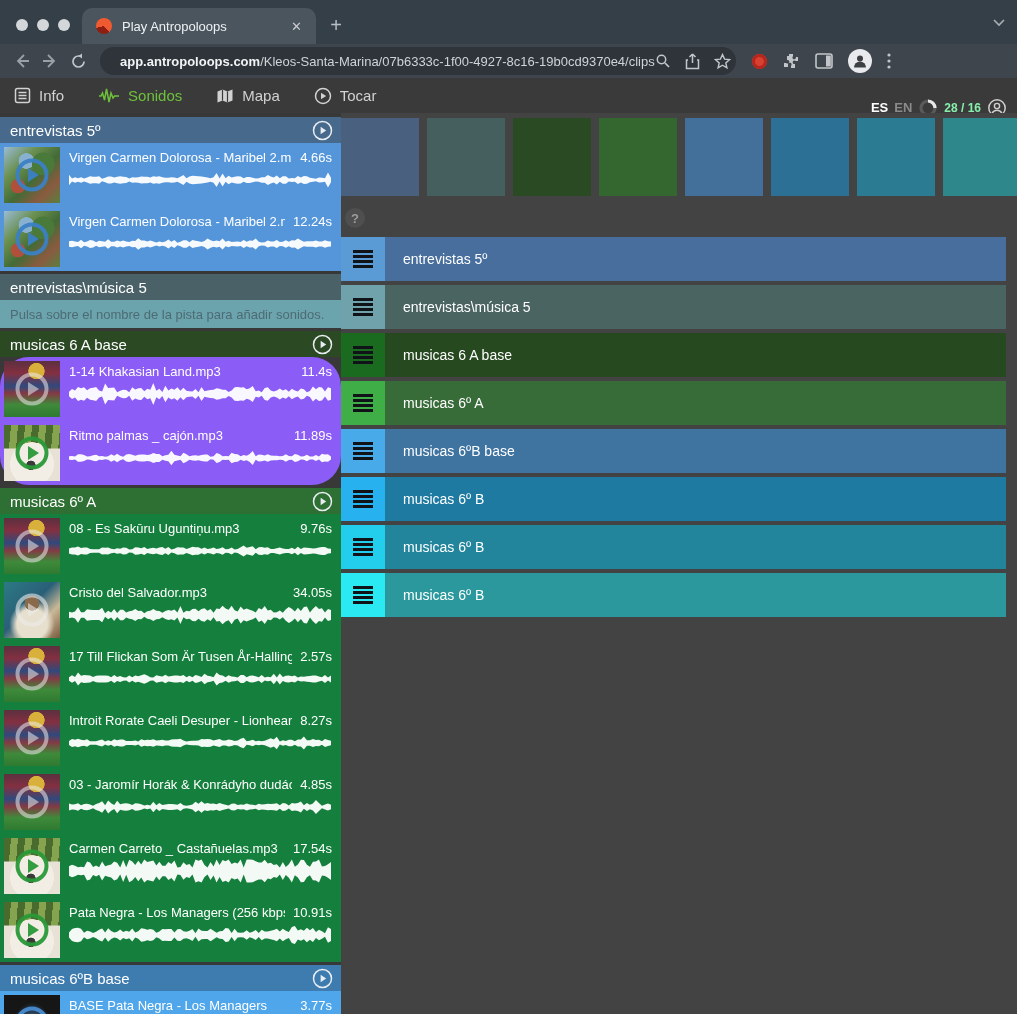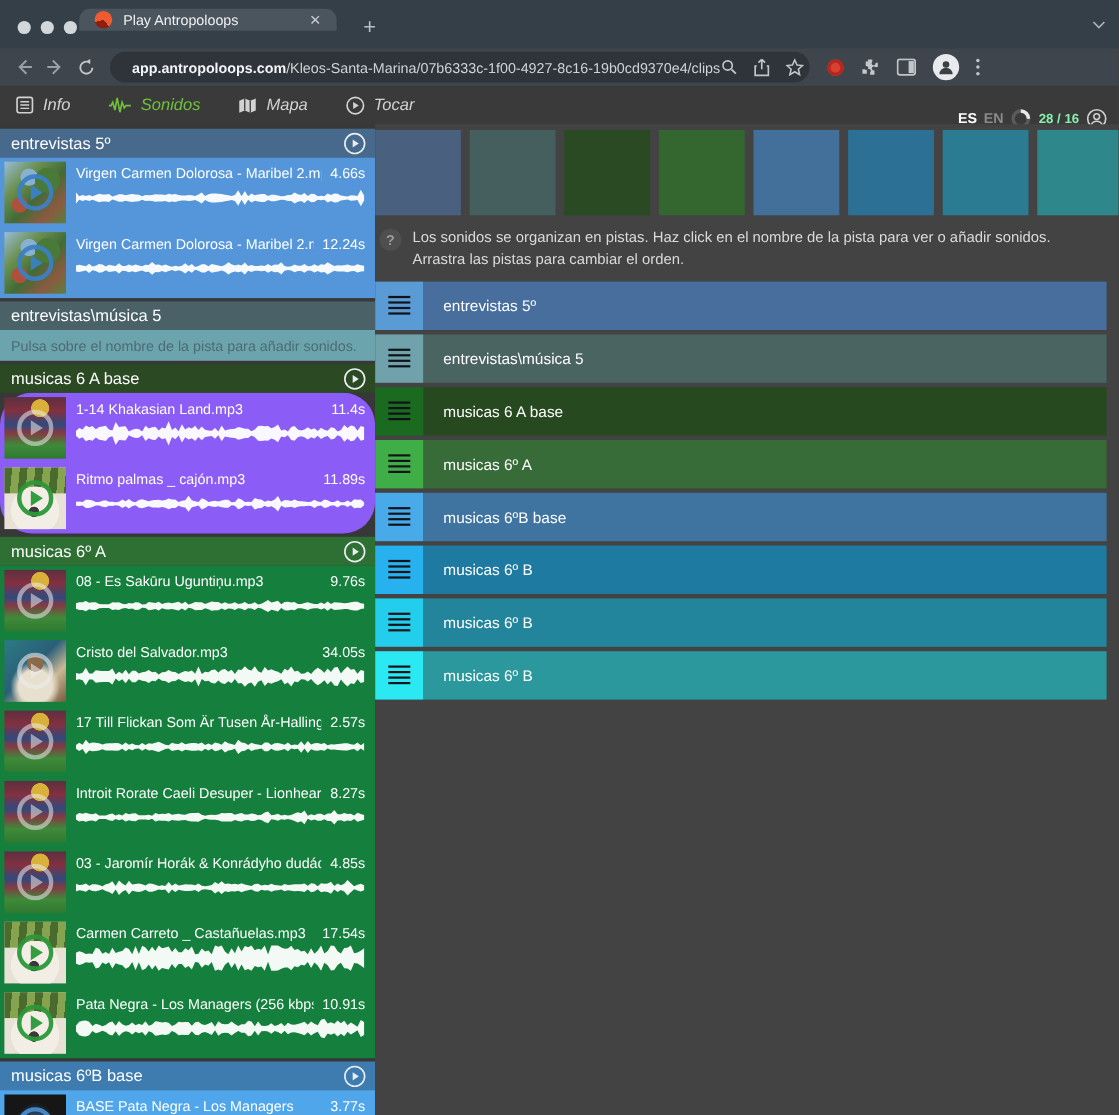--- a/index.html
+++ b/index.html
@@ -4,21 +4,21 @@
 <style>
   * { box-sizing: border-box; margin: 0; padding: 0; }
   html,body { width:1017px; height:1014px; overflow:hidden; background:#434343;
     font-family:"Liberation Sans", sans-serif; }
   svg { display:block; }
 
   
   .tabstrip { height:44px; background:#353f48; position:relative; }
   .traffic { position:absolute; left:16px; top:19px; display:flex; gap:9px; }
   .traffic span { width:12px; height:12px; border-radius:50%; background:#d3d7da; }
-  .tab { position:absolute; left:72px; top:8px; width:234px; height:20px; background:#4b555d;
+  .tab { position:absolute; left:82px; top:8px; width:234px; height:36px; background:#4b555d;
     border-radius:10px 10px 0 0; display:flex; align-items:center; padding:0 10px 0 14px; }
   .favicon { width:16px; height:16px; border-radius:50%; flex:none;
     background: conic-gradient(from 140deg, #8c1f12 0 115deg, #ef5a30 115deg 360deg); }
   .tab-title { color:#eef1f3; font-size:13px; margin-left:10px; flex:1; white-space:nowrap;
     overflow:hidden; }
   .tab-close { color:#c9cdd1; font-size:13px; padding:2px 4px; cursor:default; }
   .newtab { position:absolute; left:322px; top:11px; color:#b9bec3; font-size:20px; width:28px;
     height:28px; display:flex; align-items:center; justify-content:center; }
   .strip-chev { position:absolute; right:10px; top:14px; }
 
@@ -46,21 +46,21 @@
       radial-gradient(circle at 18% 30%, #44603a 0 9%, transparent 10%),
       radial-gradient(circle at 35% 75%, #50704a 0 8%, transparent 9%),
       radial-gradient(circle at 64% 35%, #9a5a44 0 7%, transparent 8%),
       radial-gradient(circle at 82% 65%, #aa6a4c 0 9%, transparent 10%),
       radial-gradient(circle at 48% 50%, #7a8a6a 0 10%, transparent 11%),
       linear-gradient(90deg, #6a5f4c, #8a7a62 30%, #97846c 55%, #8d7a64 80%, #7d6c56); }
   .crumb { position:absolute; left:8px; top:8px; color:#fff; font-size:14.5px;
     text-shadow:0 1px 3px rgba(0,0,0,.9), 0 0 6px rgba(0,0,0,.5); white-space:nowrap; }
   .headbar { flex:1; background:#3a3a3a; display:flex; align-items:center; padding:0 10px 0 14px; }
   .hnav { display:flex; align-items:center; gap:34px; }
-  .hnav-item { display:flex; align-items:center; gap:8px; color:#d2d2d2; font-size:15px;font-style:italic; }
+  .hnav-item { display:flex; align-items:center; gap:8px; color:#d2d2d2; font-size:15px; }
   .hnav-item.active { color:#6fc13c; }
   .headright { margin-left:auto; display:flex; align-items:center; gap:6px;margin-top:24px; }
   .lang-es { color:#fff; font-size:13px; font-weight:bold; }
   .lang-en { color:#8a8a8a; font-size:13px; font-weight:bold; }
   .counter { color:#86efac; font-size:12px; font-weight:bold; }
 
   
   .content { display:flex; height:935px; }
   .sidebar { width:341px; flex:none; background:#383838; padding-top:4px; overflow:hidden; }
   .board { flex:1; background:#434343; padding:5px 0 0 0; overflow:hidden; position:relative; }
@@ -531,21 +531,20 @@
         <div class="tile" style="background: rgb(69, 95, 94);"></div>
         <div class="tile" style="background: rgb(42, 74, 36);"></div>
         <div class="tile" style="background: rgb(52, 103, 47);"></div>
         <div class="tile" style="background: rgb(66, 112, 154);"></div>
         <div class="tile" style="background: rgb(44, 113, 149);"></div>
         <div class="tile" style="background: rgb(43, 123, 147);"></div>
         <div class="tile" style="background: rgb(45, 135, 139);"></div>
       </div>
     <div class="help">
       <span class="help-q">?</span>
-      <span class="help-text">Los sonidos se organizan en pistas. Haz click en el nombre de la pista para ver o añadir sonidos. Arrastra las pistas para cambiar el orden.</span>
     </div>
     <div class="rows" id="rows">
         <div class="trackrow">
           <div class="handle" style="background: rgb(91, 155, 213);">
             <span class="hamburger">
               <i></i>
               <i></i>
               <i></i>
               <i></i>
             </span>

